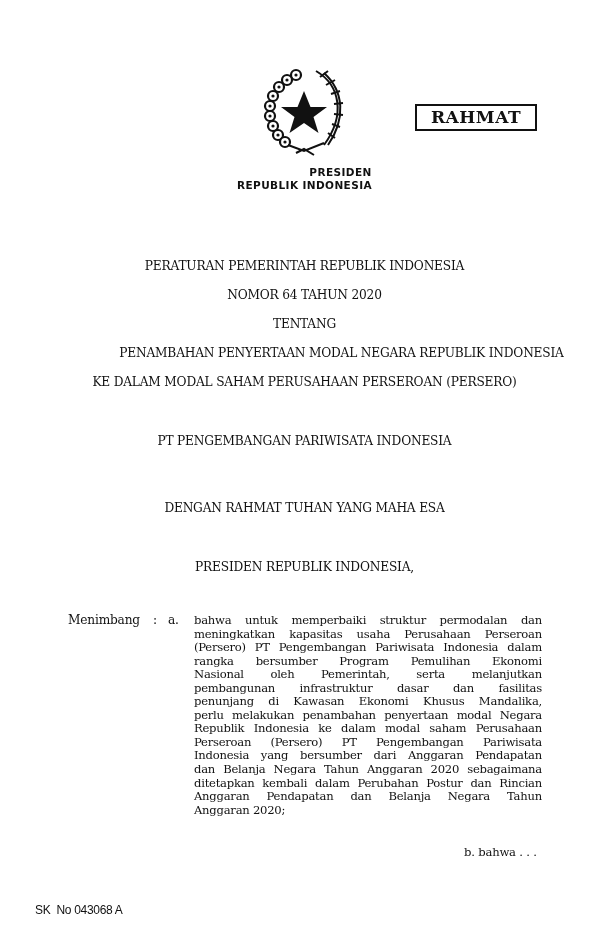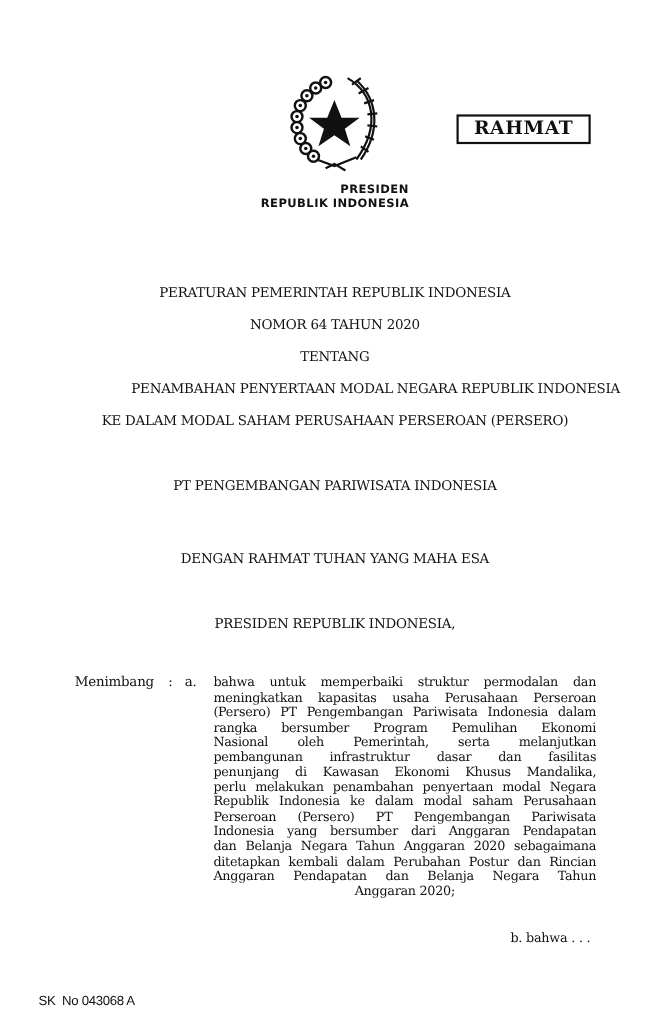--- a/index.html
+++ b/index.html
@@ -7,21 +7,21 @@
   .abs { position:absolute; }
   .center { position:absolute; left:0; width:609px; text-align:center; white-space:nowrap; }
   .serif { font-family:"DejaVu Serif", serif; font-size:12.2px; letter-spacing:-0.2px; }
   .sans-bold { font-family:"DejaVu Sans", sans-serif; font-weight:bold; font-size:10.5px; letter-spacing:0.4px; }
   #salinan { left:415px; top:104px; width:122px; height:27px; border:2px solid #111; box-sizing:border-box;
     font-family:"DejaVu Serif", serif; font-weight:bold; font-size:17px; text-align:center; line-height:23px; letter-spacing:0.5px; }
   #emblem { left:254px; top:63px; width:100px; height:100px; }
   .lbl { font-family:"DejaVu Serif", serif; font-size:12.2px; letter-spacing:-0.2px; }
   #body-para { left:194px; top:614px; width:348px; font-family:"DejaVu Serif", serif; font-size:11.6px; line-height:13.55px; letter-spacing:-0.25px; }
   #body-para .line { display:flex; justify-content:space-between; white-space:nowrap; }
-  #body-para .line.last { justify-content:center; }
+  #body-para .line.last { justify-content:flex-start; }
   #footer-sk { left:35px; top:903px; font-family:"Liberation Sans", sans-serif; font-size:12px; letter-spacing:-0.3px; }
 </style>
 </head>
 <body>
 
 <div id="emblem" class="abs">
   <svg width="100" height="100" viewBox="0 0 100 100">
 
     <g fill="#fff" stroke="#111" stroke-width="2.2">
       <circle cx="42" cy="12" r="5"></circle>

